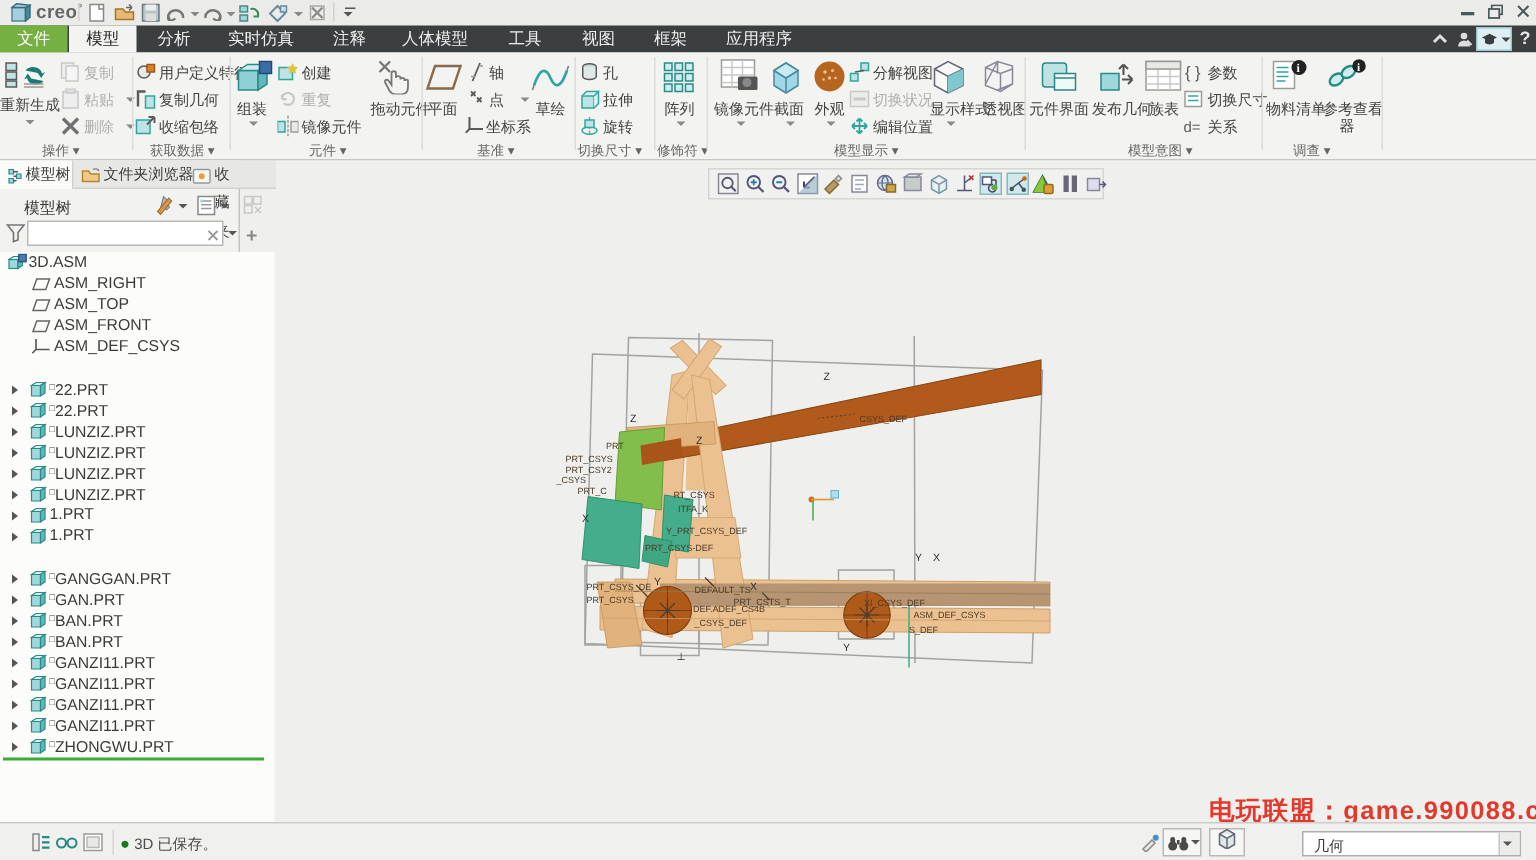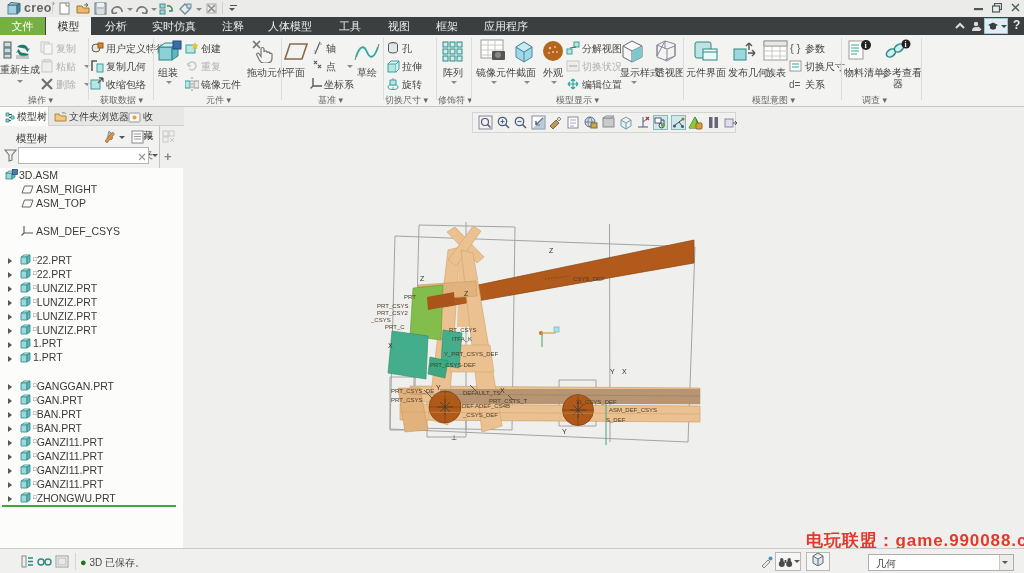--- a/index.html
+++ b/index.html
@@ -530,20 +530,28 @@
         </span>
         <span style="position:absolute;left:36px">ASM_TOP</span>
       </div>
 <div class="trow" style="top:14px;width:183px">
         <span style="position:absolute;left:21px;top:3px">
           <svg width="13" height="9" viewBox="0 0 13 9" style="">
             <path d="M3.5 1 H12 L9.5 8 H1z" fill="none" stroke="#666" stroke-width="1"></path>
           </svg>
         </span>
         <span style="position:absolute;left:36px">ASM_RIGHT</span>
+      </div>
+<div class="trow" style="top:42px;width:183px">
+        <span style="position:absolute;left:21px;top:3px">
+          <svg width="13" height="9" viewBox="0 0 13 9" style="">
+            <path d="M3.5 1 H12 L9.5 8 H1z" fill="none" stroke="#666" stroke-width="1"></path>
+          </svg>
+        </span>
+        <span style="position:absolute;left:36px">ASM_FRONT</span>
       </div>
 <div class="trow" style="top:56px;width:183px">
         <span style="position:absolute;left:21px;top:2px">
           <svg width="13" height="10" viewBox="0 0 13 10" style="">
             <path d="M3 0 V7 H12 M3 7 L0.5 9.5" fill="none" stroke="#555" stroke-width="1.1"></path>
           </svg>
         </span>
         <span style="position:absolute;left:36px">ASM_DEF_CSYS</span>
       </div>
 <div class="trow" style="top:84px;width:183px">

